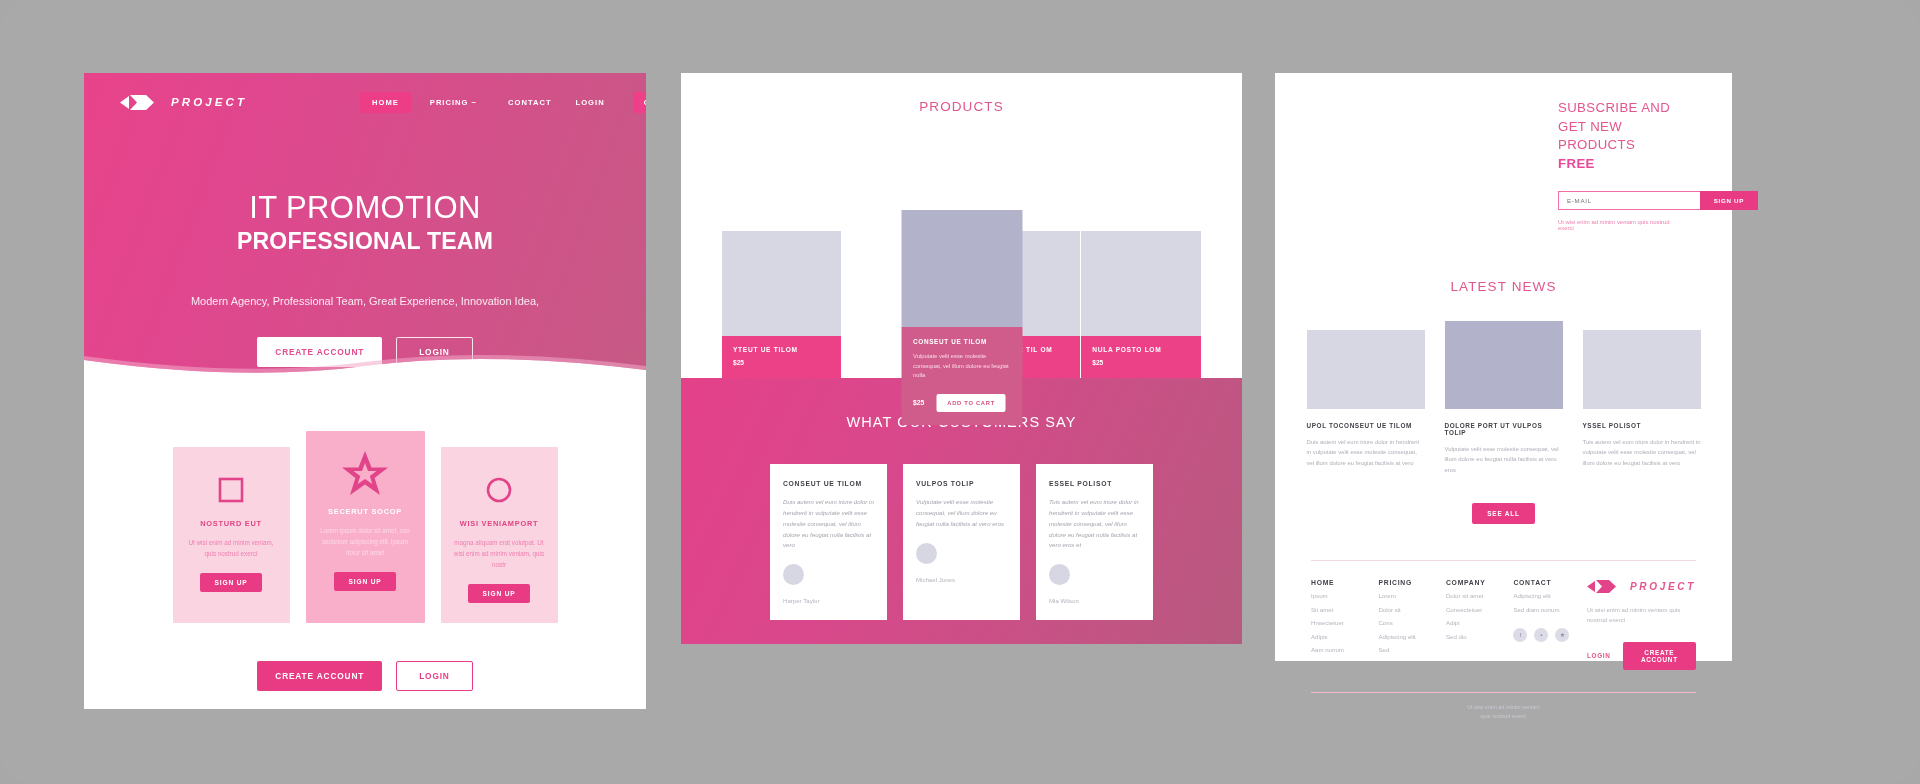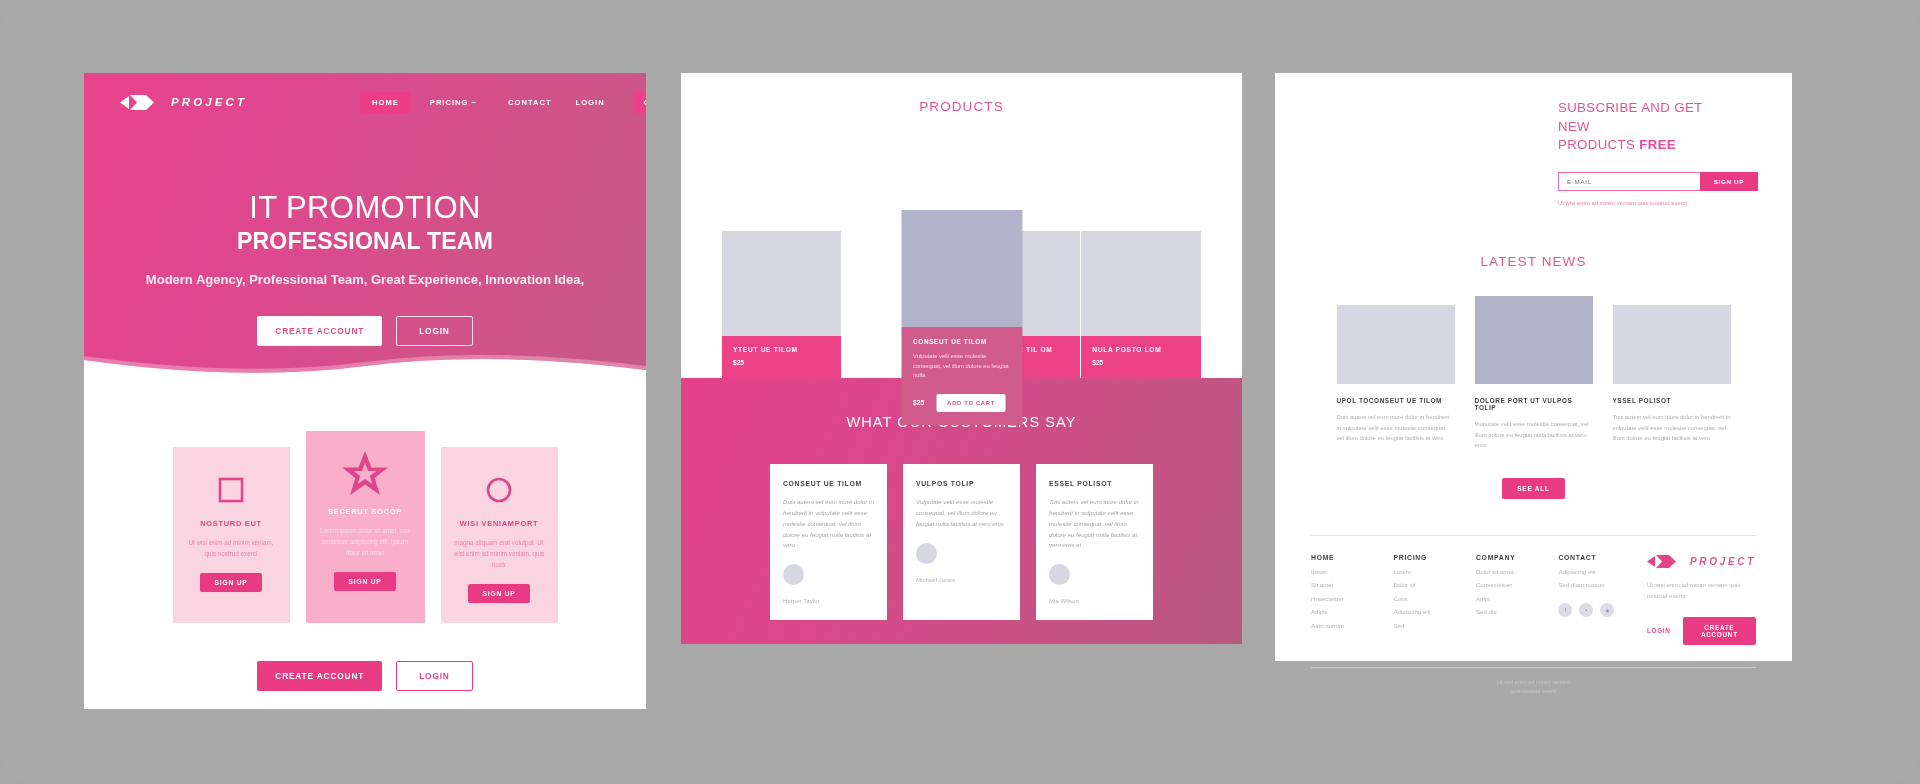--- a/index.html
+++ b/index.html
@@ -49,22 +49,22 @@
   .hero-inner { position: absolute; top: 118px; width: 100%; text-align: center; }
   .hero-t1 {
     color: #fff; font-size: 31px; letter-spacing: .4px; font-weight: 400;
     line-height: 1.12;
   }
   .hero-t2 {
     color: #fff; font-size: 23px; letter-spacing: .2px; font-weight: 700;
     margin-top: 2px;
   }
   .hero-sub {
-    color: #fdeaf3; font-size: 13px; line-height: 1.62; margin-top: 14px;
-    font-weight: 700;
+    color: #fdeaf3; font-size: 11px; line-height: 1.62; margin-top: 38px;
+    font-weight: 400;
   }
   .hero-btns { margin-top: 26px; display: flex; gap: 14px; justify-content: center; }
   .btn {
     font-family: inherit; border: none; cursor: pointer; white-space: nowrap;
     font-weight: 700; letter-spacing: .85px; text-transform: uppercase;
   }
   .btn-white { background: #fff; color: #e14b87; font-size: 8.3px; padding: 9px 18px; border-radius: 2px; }
   .btn-ghost { background: transparent; color: #fff; font-size: 8.3px; padding: 9px 22px; border: 1px solid rgba(255,255,255,.85); border-radius: 2px; }
   .btn-pink { background: #e93b84; color: #fff; font-size: 8.3px; padding: 9px 18px; border-radius: 2px; }
   .btn-outline-pink { background: #fff; color: #e93b84; font-size: 8.3px; padding: 9px 22px; border: 1px solid #e93b84; border-radius: 2px; }
@@ -139,21 +139,21 @@
     font-size: 6.8px; font-weight: 700; letter-spacing: .7px; color: #3f3f47;
     text-transform: uppercase;
   }
   .testi-text {
     font-size: 6.1px; line-height: 1.78; color: #a3a3ad; margin-top: 10px; font-style: italic;
   }
   .testi-av { width: 21px; height: 21px; border-radius: 50%; background: #d7d7e3; margin-top: 13px; }
   .testi-auth { font-size: 6.1px; color: #b4b4be; margin-top: 12px; }
 
   
-  #panel-right { left: 1275px; top: 73px; width: 517px; height: 588px; }
+  #panel-right { left: 1275px; top: 73px; width: 457px; height: 588px; }
   .subs { padding: 26px 60px 0 283px; }
   .subs-h {
     color: #e2558e; font-size: 13.2px; letter-spacing: .4px; line-height: 1.42;
     text-transform: uppercase; font-weight: 400;
   }
   .subs-h b { font-weight: 700; color: #ec4899; }
   .subs-form { display: flex; margin-top: 17px; width: 200px; }
   .subs-input {
     flex: 1; border: 1px solid #ef6fa5; border-right: none; background: #fff;
     font-family: inherit; font-size: 6.2px; letter-spacing: .7px; color: #e35f96;

